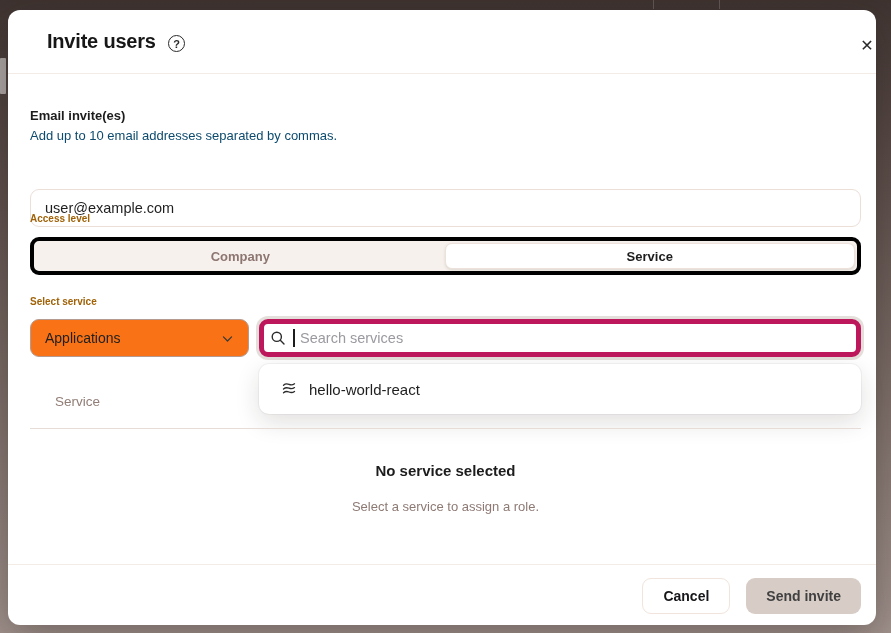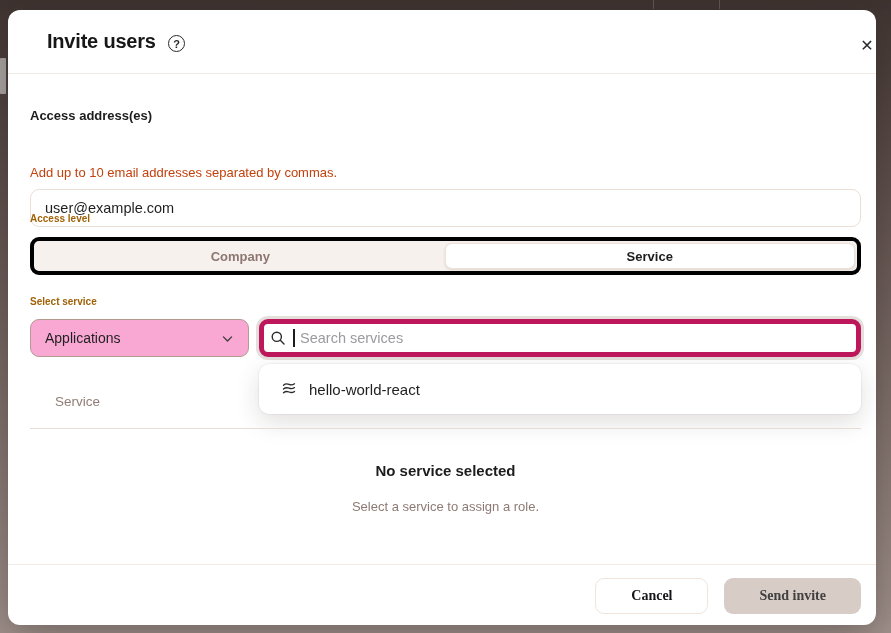--- a/index.html
+++ b/index.html
@@ -32,21 +32,21 @@
     cursor:default;
   }
   .close-btn {
     position:absolute; right:16px; top:25px; width:20px; height:20px;
     display:flex; align-items:center; justify-content:center;
     font-size:16px; color:#2b2b2b; cursor:pointer; background:none; border:none;
   }
   .header-divider { position:absolute; left:0; top:63px; width:100%; height:1px; background:#f3ebe5; }
 
   .field-label-sm { position:absolute; left:22px; font-size:13px; font-weight:700; color:#1c1c1c; }
-  .helper-text { position:absolute; left:22px; font-size:13px; color:#c2410c;margin-top:37px; }
+  .helper-text { position:absolute; left:22px; font-size:13px; color:#0c4a6e; }
   .section-label { position:absolute; left:22px; font-size:10px; font-weight:700; color:#a16207; }
 
   .email-input {
     position:absolute; left:22px; top:138px; width:831px; height:38px;
     border:1px solid #ecdfd8; border-radius:9px; background:#fff;
     padding:0 14px; font-size:14.5px; color:#1f1f1f;
     font-family:"Liberation Sans","DejaVu Sans",sans-serif; outline:none;margin-top:41px;
   }
 
   .segmented {
@@ -57,21 +57,21 @@
   .segment { flex:1; display:flex; align-items:center; justify-content:center;
     font-size:13px; font-weight:600; cursor:pointer; border-radius:7px; }
   .segment.unselected { color:#8d7671; background:transparent; }
   .segment.selected {
     color:#1c1c1c; background:#ffffff; border:1px solid #ece2db;
     box-shadow:0 1px 3px rgba(60,40,30,0.14);
   }
 
   .filter-dropdown {
     position:absolute; left:22px; top:309px; width:219px; height:38px;
-    border:1px solid #b59a90; border-radius:9px; background:#f9a8d4;
+    border:1px solid #b59a90; border-radius:9px; background:#f97316;
     display:flex; align-items:center; padding:8px 14px; font-size:14px; color:#1f1f1f;
     cursor:pointer; justify-content:space-between;
   }
   .search-wrap { position:absolute; left:251px; top:309px; width:602px; height:38px; }
   .search-input {
     width:100%; height:100%; border:5px solid #be185d; border-radius:9px; background:#fff;
     padding:0 12px 0 36px; font-size:14.5px; color:#1f1f1f; outline:none;
     font-family:"Liberation Sans","DejaVu Sans",sans-serif;
     box-shadow:0 0 0 3px rgba(160,140,130,0.28);
   }
@@ -94,42 +94,42 @@
 
   .empty-title { position:absolute; left:22px; top:452px; width:831px; text-align:center;
     font-size:15px; font-weight:700; color:#1c1c1c; }
   .empty-subtitle { position:absolute; left:22px; top:489px; width:831px; text-align:center;
     font-size:13px; color:#8d7a74; }
 
   .footer-divider { position:absolute; left:0; top:554px; width:100%; height:1px; background:#f3ebe5; }
   .footer { position:absolute; left:0; top:568px; width:100%; height:36px;
     display:flex; justify-content:flex-end; align-items:center; gap:16px; padding-right:15px; }
   .btn { height:36px; border-radius:9px; font-size:14px; font-weight:600;
-    font-family:Liberation Serif, serif; cursor:pointer; padding:0 35px; }
+    font-family:Liberation Sans, sans-serif; cursor:pointer; padding:0 20px; }
   .btn-cancel { background:#fff; border:1px solid #f0e4dd; color:#16161a; }
   .btn-submit { background:#d8ccc7; border:none; color:#404040; cursor:not-allowed; }
 </style>
 </head>
 <body>
 
 <div class="bg-topbar"></div>
 <div class="bg-vline" style="left:653px;"></div>
 <div class="bg-vline" style="left:719px;"></div>
 <div class="bg-glyph"></div>
 
 <div class="modal">
 
   <div class="modal-header">
     <h1 class="modal-title">Invite users</h1>
     <span class="help-icon">?</span>
     <button class="close-btn">✕</button>
   </div>
   <div class="header-divider"></div>
 
-  <div class="field-label-sm" style="top:98px;">Access address(es)</div>
+  <div class="field-label-sm" style="top:98px;">Email invite(es)</div>
   <div class="helper-text" style="top:118px;">Add up to 10 email addresses separated by commas.</div>
   <input class="email-input" type="text" value="user@example.com" style="">
 
   <div class="section-label" style="top:203px;">Access level</div>
   <div class="segmented">
     <div class="segment unselected">Company</div>
     <div class="segment selected">Service</div>
   </div>
 
   <div class="section-label" style="top:286px;">Select service</div>

